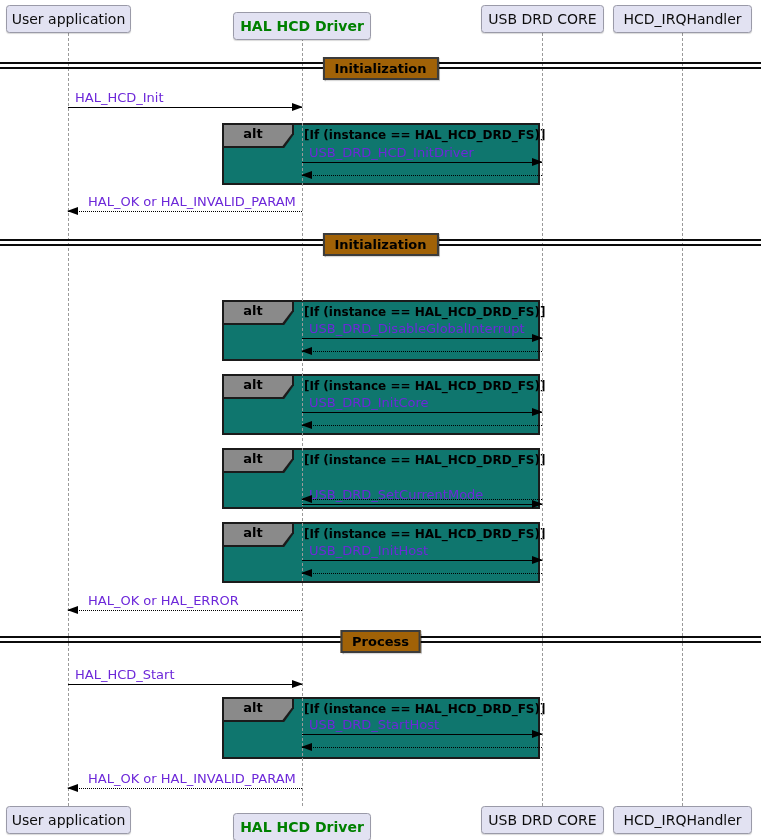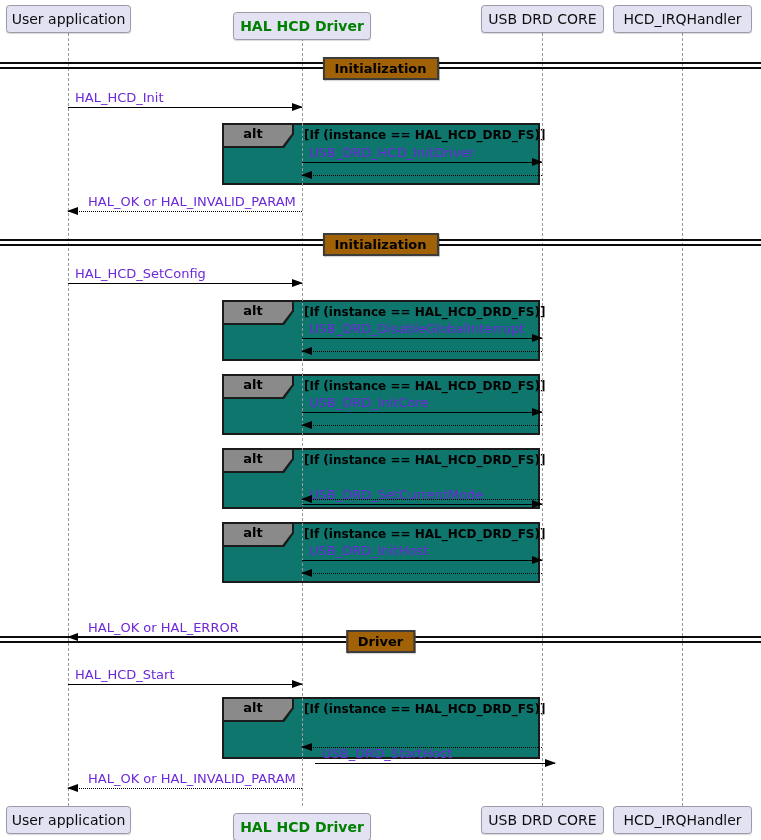--- a/index.html
+++ b/index.html
@@ -91,42 +91,38 @@
   <div class="lifeline" style="left:68px;"></div>
   <div class="lifeline" style="left:302px;"></div>
   <div class="lifeline" style="left:542px;"></div>
   <div class="lifeline" style="left:682px;"></div>
 
   <div class="rule" style="top:62px;"></div>
   <div class="rule-label" style="top:57px;">Initialization</div>
   <div class="rule" style="top:239px;"></div>
   <div class="rule-label" style="top:233px;">Initialization</div>
   <div class="rule" style="top:636px;"></div>
-  <div class="rule-label" style="top:630px;">Driver</div>
+  <div class="rule-label" style="top:630px;">Process</div>
 
   <div class="msg" style="left:68px;top:90px;width:234px;">
     <span class="lbl">HAL_HCD_Init</span>
     <i class="ah r"></i>
   </div>
   <div class="msg" style="left:302px;top:145px;width:240px;">
     <span class="lbl">USB_DRD_HCD_InitDriver</span>
     <i class="ah r"></i>
   </div>
   <div class="msg dotted" style="left:302px;top:175px;width:240px;height:0;">
     <i class="ah l"></i>
   </div>
   <div class="msg dotted" style="left:68px;top:194px;width:234px;">
     <span class="lbl ret-lbl">HAL_OK or HAL_INVALID_PARAM</span>
     <i class="ah l"></i>
   </div>
 
-  <div class="msg" style="left:68px;top:266px;width:234px;">
-    <span class="lbl">HAL_HCD_SetConfig</span>
-    <i class="ah r"></i>
-  </div>
   <div class="msg" style="left:302px;top:321px;width:240px;">
     <span class="lbl">USB_DRD_DisableGlobalInterrupt</span>
     <i class="ah r"></i>
   </div>
   <div class="msg dotted" style="left:302px;top:351px;width:240px;height:0;">
     <i class="ah l"></i>
   </div>
   <div class="msg" style="left:302px;top:395px;width:240px;">
     <span class="lbl">USB_DRD_InitCore</span>
     <i class="ah r"></i>
@@ -141,30 +137,30 @@
   <div class="msg dotted" style="left:302px;top:499px;width:240px;height:0;">
     <i class="ah l"></i>
   </div>
   <div class="msg" style="left:302px;top:543px;width:240px;">
     <span class="lbl">USB_DRD_InitHost</span>
     <i class="ah r"></i>
   </div>
   <div class="msg dotted" style="left:302px;top:573px;width:240px;height:0;">
     <i class="ah l"></i>
   </div>
-  <div class="msg dotted" style="left:68px;top:593px;width:234px;margin-top:27px;">
+  <div class="msg dotted" style="left:68px;top:593px;width:234px;">
     <span class="lbl ret-lbl">HAL_OK or HAL_ERROR</span>
     <i class="ah l"></i>
   </div>
 
   <div class="msg" style="left:68px;top:667px;width:234px;">
     <span class="lbl">HAL_HCD_Start</span>
     <i class="ah r"></i>
   </div>
-  <div class="msg" style="left:302px;top:746px;width:240px;margin-left:13px;">
+  <div class="msg" style="left:302px;top:717px;width:240px;">
     <span class="lbl">USB_DRD_StartHost</span>
     <i class="ah r"></i>
   </div>
   <div class="msg dotted" style="left:302px;top:747px;width:240px;height:0;">
     <i class="ah l"></i>
   </div>
   <div class="msg dotted" style="left:68px;top:771px;width:234px;">
     <span class="lbl ret-lbl">HAL_OK or HAL_INVALID_PARAM</span>
     <i class="ah l"></i>
   </div>

